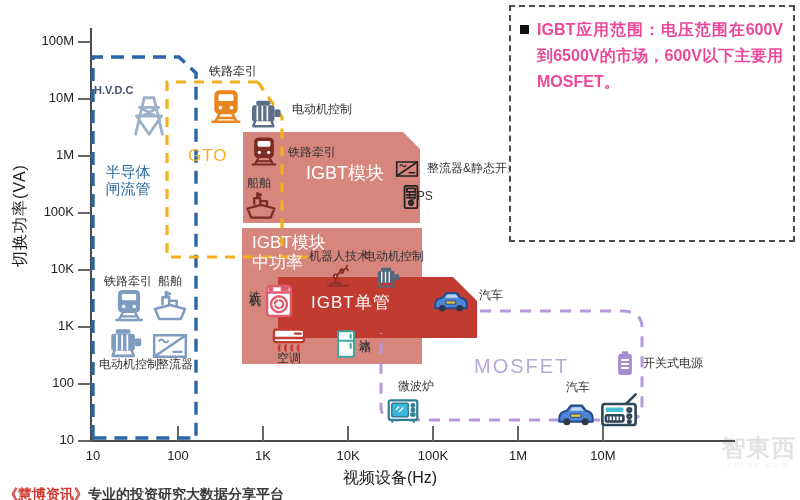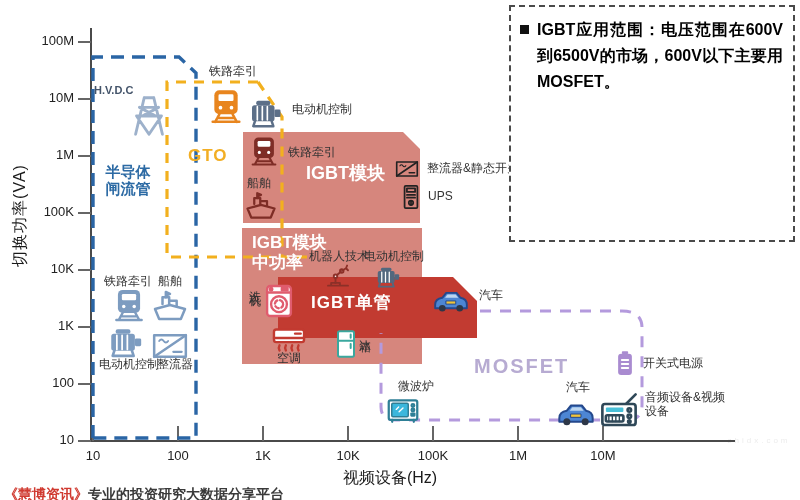--- a/index.html
+++ b/index.html
@@ -21,36 +21,36 @@
   .box{z-index:1;}
   .box-high{left:243px;top:132px;width:177px;height:91px;background:#d6867d;
             clip-path:polygon(0 0,160px 0,177px 17px,177px 91px,0 91px);}
   .box-mid{left:242px;top:228px;width:180px;height:136px;background:#d6867d;}
   .box-single{left:278px;top:277px;width:199px;height:61px;background:#c23b31;z-index:2;
             clip-path:polygon(0 0,175px 0,199px 24px,199px 61px,0 61px);}
   svg.overlay{left:0;top:0;z-index:3;pointer-events:none;}
   
   .lb{font-size:12px;color:#333;white-space:nowrap;z-index:5;}
   .lb-v{writing-mode:vertical-rl;letter-spacing:2px;}
-  .ttl{font-weight:bold;z-index:5;white-space:nowrap;}
+  .ttl{font-weight:normal;z-index:5;white-space:nowrap;}
   .t-thy{left:96px;top:163px;width:64px;text-align:center;font-size:15px;color:#2c6aa4;line-height:17px;}
   .t-gto{left:188px;top:146px;font-size:17px;color:#f2ae24;letter-spacing:1px;}
   .t-high{left:306px;top:163px;font-size:18px;color:#fff;line-height:21px;}
   .t-mid{left:252px;top:233px;font-size:17px;color:#fff;line-height:20px;}
   .t-single{left:311px;top:291px;font-size:17px;color:#fff;letter-spacing:1px;}
   .t-mosfet{left:474px;top:355px;font-size:20px;color:#b7abd2;letter-spacing:2px;}
   .hvdc{left:94px;top:84px;font-size:11px;font-weight:bold;color:#44546a;z-index:5;}
   .icon{display:block;z-index:5;}
   .audio-lb{white-space:normal!important;width:82px;line-height:14px;}
   
   .panel{left:509px;top:5px;width:286px;height:237px;border:2px dashed #4a4a4a;
          padding:10px 10px 0 9px;background:#fff;z-index:6;}
   .bullet{display:flex;gap:8px;margin-bottom:9px;}
   .bullet .sq{flex:0 0 9px;width:9px;height:9px;background:#111;margin-top:8px;}
-  .bullet .bt{font-size:16px;font-weight:bold;color:#000000;line-height:26px;text-align:justify;}
+  .bullet .bt{font-size:16px;font-weight:bold;color:#ec4899;line-height:26px;text-align:justify;}
   
   .wm{left:720px;top:436px;width:78px;text-align:center;z-index:1;color:#e3e3e3;}
   .wm .wm1{font-size:24px;font-weight:bold;letter-spacing:1px;line-height:24px;}
   .wm .wm2{font-size:8px;letter-spacing:3px;color:#ececec;}
   .footer{left:4px;top:486px;font-size:14px;font-weight:bold;white-space:nowrap;z-index:6;}
   .footer .red{color:#d03a30;}
   .footer .dark{color:#3a3a3a;}
 </style>
 </head>
 <body>
@@ -118,31 +118,30 @@
   </div>
   <div class="abs ttl t-single">IGBT单管</div>
   <div class="abs ttl t-mosfet">MOSFET</div>
 
   <div class="abs hvdc">H.V.D.C</div>
   <div class="abs lb" style="left:209px;top:63px">铁路牵引</div>
   <div class="abs lb" style="left:292px;top:101px">电动机控制</div>
   <div class="abs lb" style="left:288px;top:144px">铁路牵引</div>
   <div class="abs lb" style="left:247px;top:175px">船舶</div>
   <div class="abs lb" style="left:427px;top:160px">整流器&amp;静态开关</div>
-  <div class="abs lb" style="left:428px;top:189px">UPS</div>
+  <div class="abs lb" style="left:408px;top:189px">UPS</div>
   <div class="abs lb" style="left:309px;top:248px">机器人技术</div>
   <div class="abs lb" style="left:364px;top:248px">电动机控制</div>
   <div class="abs lb lb-v" style="left:246px;top:281px">洗衣机</div>
   <div class="abs lb" style="left:277px;top:350px">空调</div>
   <div class="abs lb lb-v" style="left:356px;top:330px">冰箱</div>
   <div class="abs lb" style="left:479px;top:287px">汽车</div>
   <div class="abs lb" style="left:398px;top:378px">微波炉</div>
   <div class="abs lb" style="left:566px;top:379px">汽车</div>
   <div class="abs lb" style="left:643px;top:355px">开关式电源</div>
-  <div class="abs lb audio-lb" style="left:645px;top:390px">音频设备&amp;视频设备</div>
   <div class="abs lb" style="left:104px;top:273px">铁路牵引</div>
   <div class="abs lb" style="left:158px;top:273px">船舶</div>
   <div class="abs lb" style="left:99px;top:356px">电动机控制</div>
   <div class="abs lb" style="left:157px;top:356px">整流器</div>
 
   <span class="abs icon" style="left:126px;top:93px;width:46px;height:46px;color:#9db1cb"><svg viewBox="0 0 24 24" width="100%" height="100%" fill="none" stroke="currentColor" stroke-width="1.5" stroke-linecap="round" stroke-linejoin="round">
         <path d="M9.5 2.5 H14.5 M7 7.5 H17 M5.5 12 H18.5 M9.5 2.5 L5 21.5 M14.5 2.5 L19 21.5 M7 7.5 L15.5 12 M17 7.5 L8.5 12 M5.5 12 L12 21.5 M18.5 12 L12 21.5"></path>
       </svg></span>
   <span class="abs icon" style="left:206px;top:86px;width:40px;height:40px;color:#e8851e"><svg viewBox="0 0 24 24" width="100%" height="100%" fill="none" stroke="currentColor" stroke-width="1.5" stroke-linecap="round" stroke-linejoin="round">
         <rect x="5" y="2.5" width="14" height="14.5" rx="3" fill="currentColor" stroke="none"></rect>
@@ -279,20 +278,21 @@
       </svg></span>
 
   <div class="abs panel">
     <div class="bullet">
       <span class="sq"></span>
       <span class="bt">IGBT应用范围：电压范围在600V到6500V的市场，600V以下主要用MOSFET。</span>
     </div>
   </div>
 
   <div class="abs wm">
+    <div class="wm1">智東西</div>
     <div class="wm2">zhidx.com</div>
   </div>
 
   <div class="abs footer">
     <span class="red">《慧博资讯》</span><span class="dark">专业的投资研究大数据分享平台</span>
   </div>
 
 </div>
 
 </body></html>

